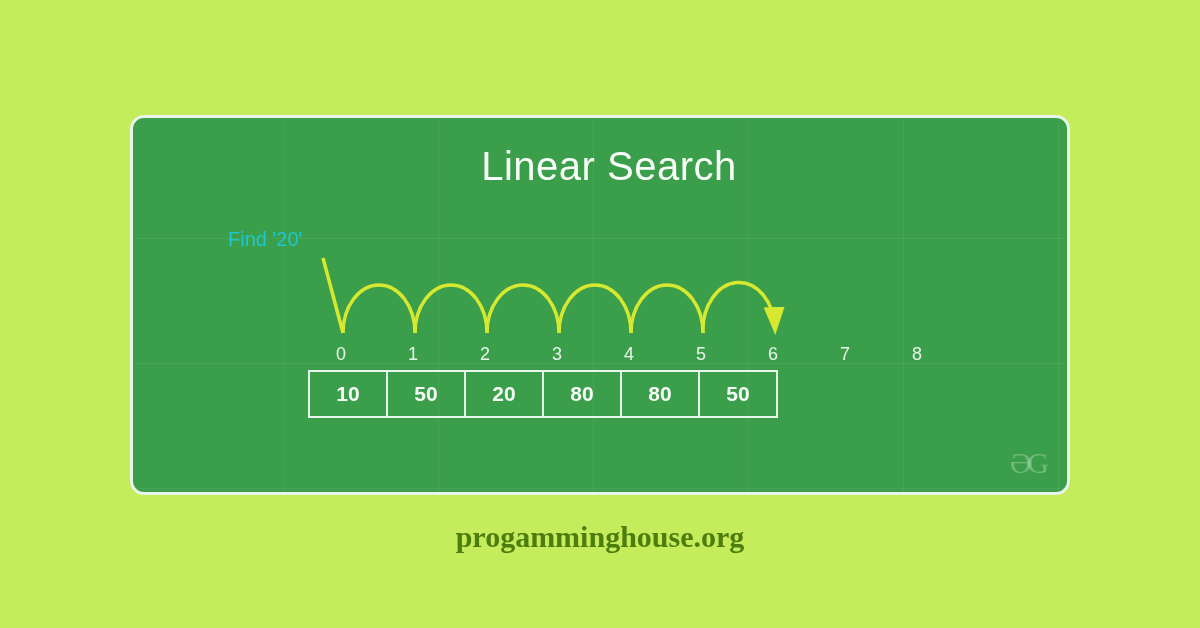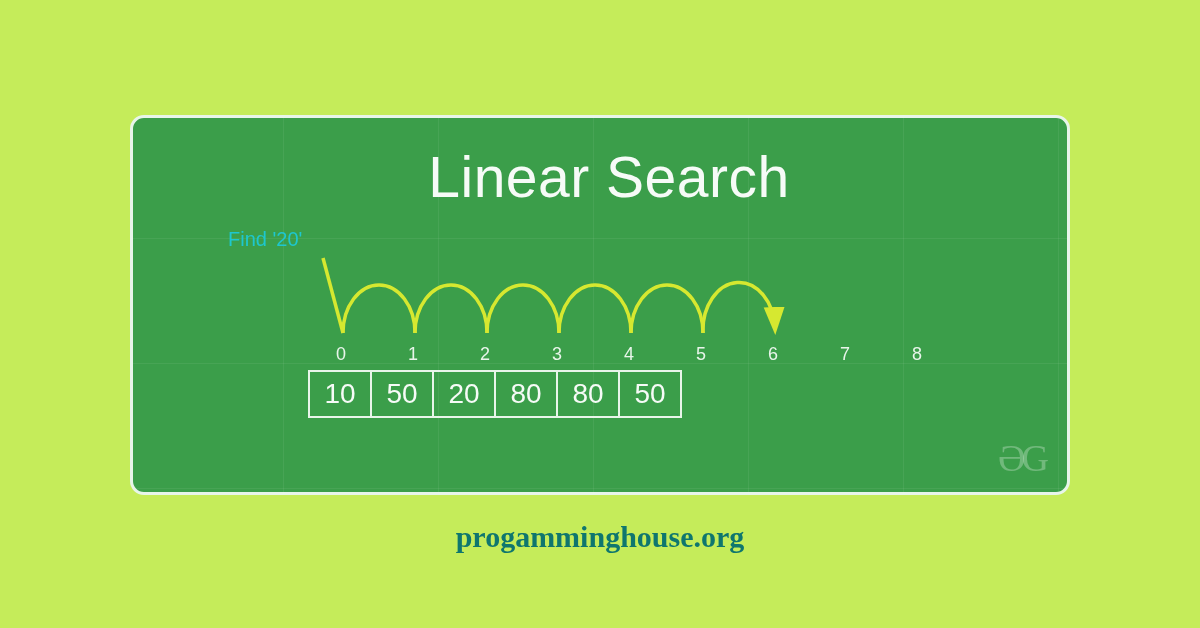--- a/index.html
+++ b/index.html
@@ -29,21 +29,21 @@
         linear-gradient(90deg, rgba(255,255,255,0.06) 1.5px, transparent 1.5px);
       background-size: 155px 125px;
       background-position: -5px -5px;
     }
     .title {
       position: absolute;
       top: 26px;
       left: 0; right: 0;
       text-align: center;
       color: #f6fbf7;
-      font-size: 57px;
+      font-size: 40px;
       font-weight: 300;
       letter-spacing: 0.5px;
       padding-left: 18px;
     }
     .find-label {
       position: absolute;
       top: 110px;
       left: 95px;
       color: #1ec7cf;
       font-size: 20px;
@@ -65,51 +65,51 @@
       text-align: center;
       width: 30px;
     }
     .cells {
       position: absolute;
       top: 252px;
       left: 175px;
       display: flex;
     }
     .cell {
-      width: 64px;
+      width: 80px;
       height: 48px;
       border: 2px solid #e8f5ea;
       display: flex;
       align-items: center;
       justify-content: center;
       color: #f6fbf7;
-      font-size: 28px;
-      font-weight: 400;
+      font-size: 21px;
+      font-weight: 700;
       margin-left: -2px;
     }
     .cell:first-child { margin-left: 0; }
     .cell.highlight {
       background: rgba(255,255,255,0.18);
     }
     .logo {
       position: absolute;
       right: 22px;
       bottom: 12px;
       color: rgba(255,255,255,0.28);
-      font-size: 38px;
+      font-size: 30px;
       font-weight: 300;
       font-family: Georgia, serif;
       letter-spacing: -4px;
     }
     .caption {
       position: absolute;
       top: 520px;
       left: 0; right: 0;
       text-align: center;
-      color: #0f766e;
+      color: #4d7c0f;
       font-size: 30px;
       font-weight: 700;
       font-family: Georgia, 'Times New Roman', serif;
     }
   </style>
 </head>
 <body>
 
 <div class="card">
   <div class="grid-bg"></div>

